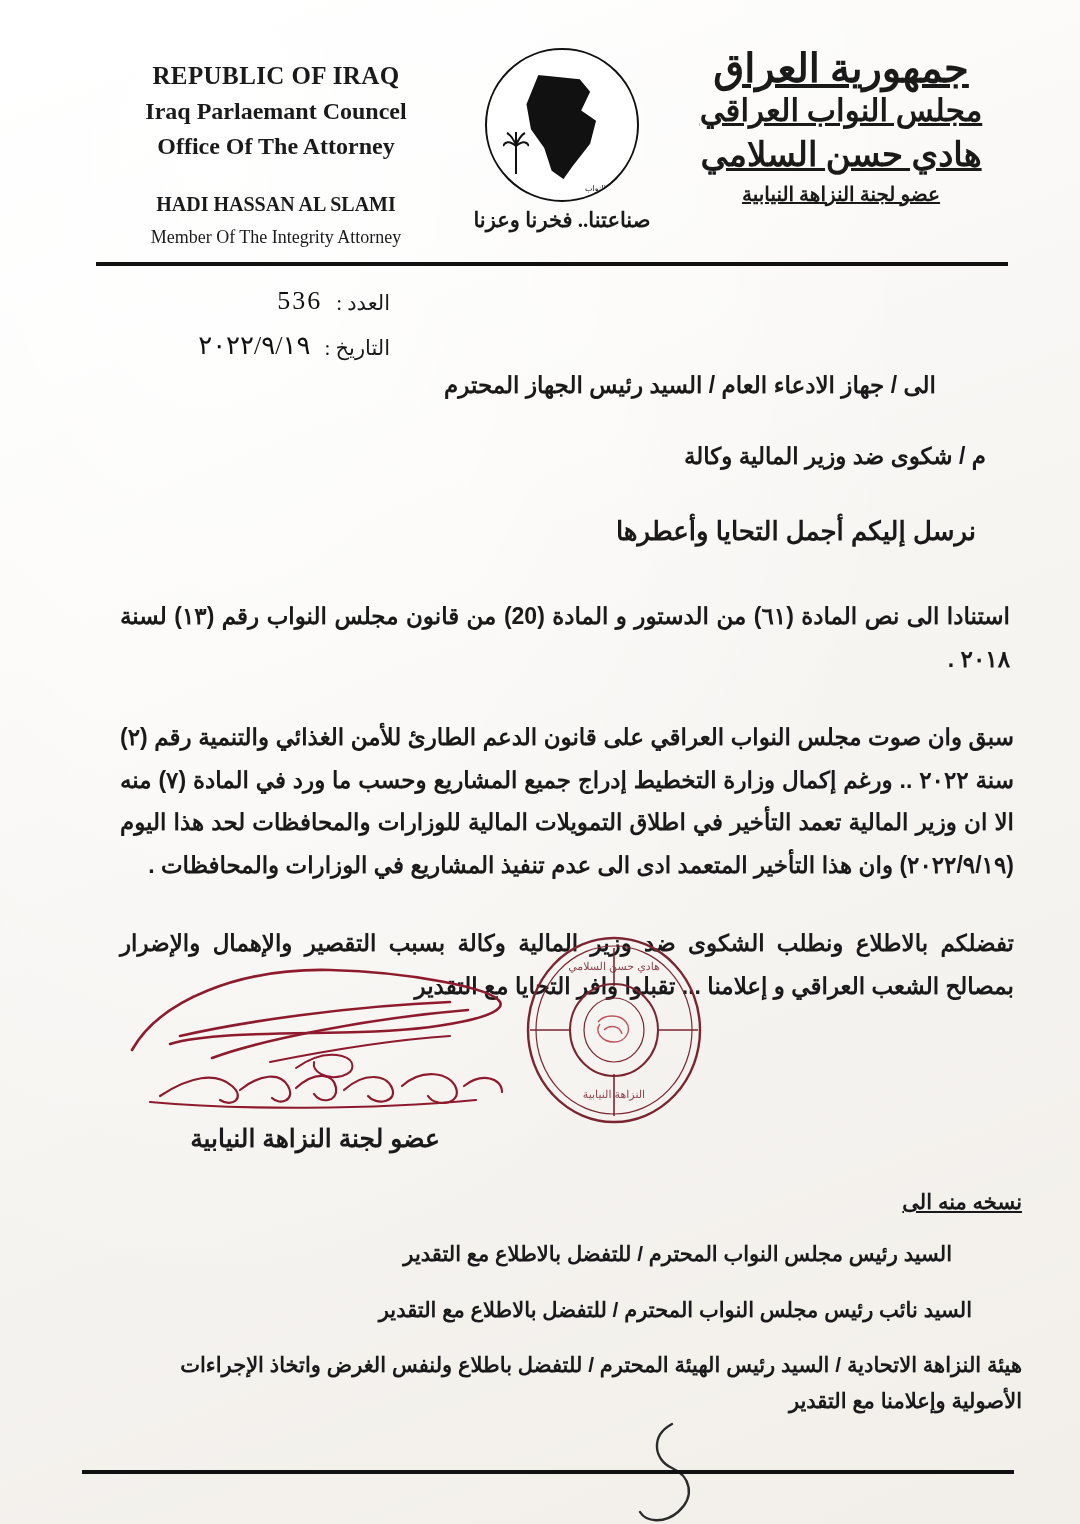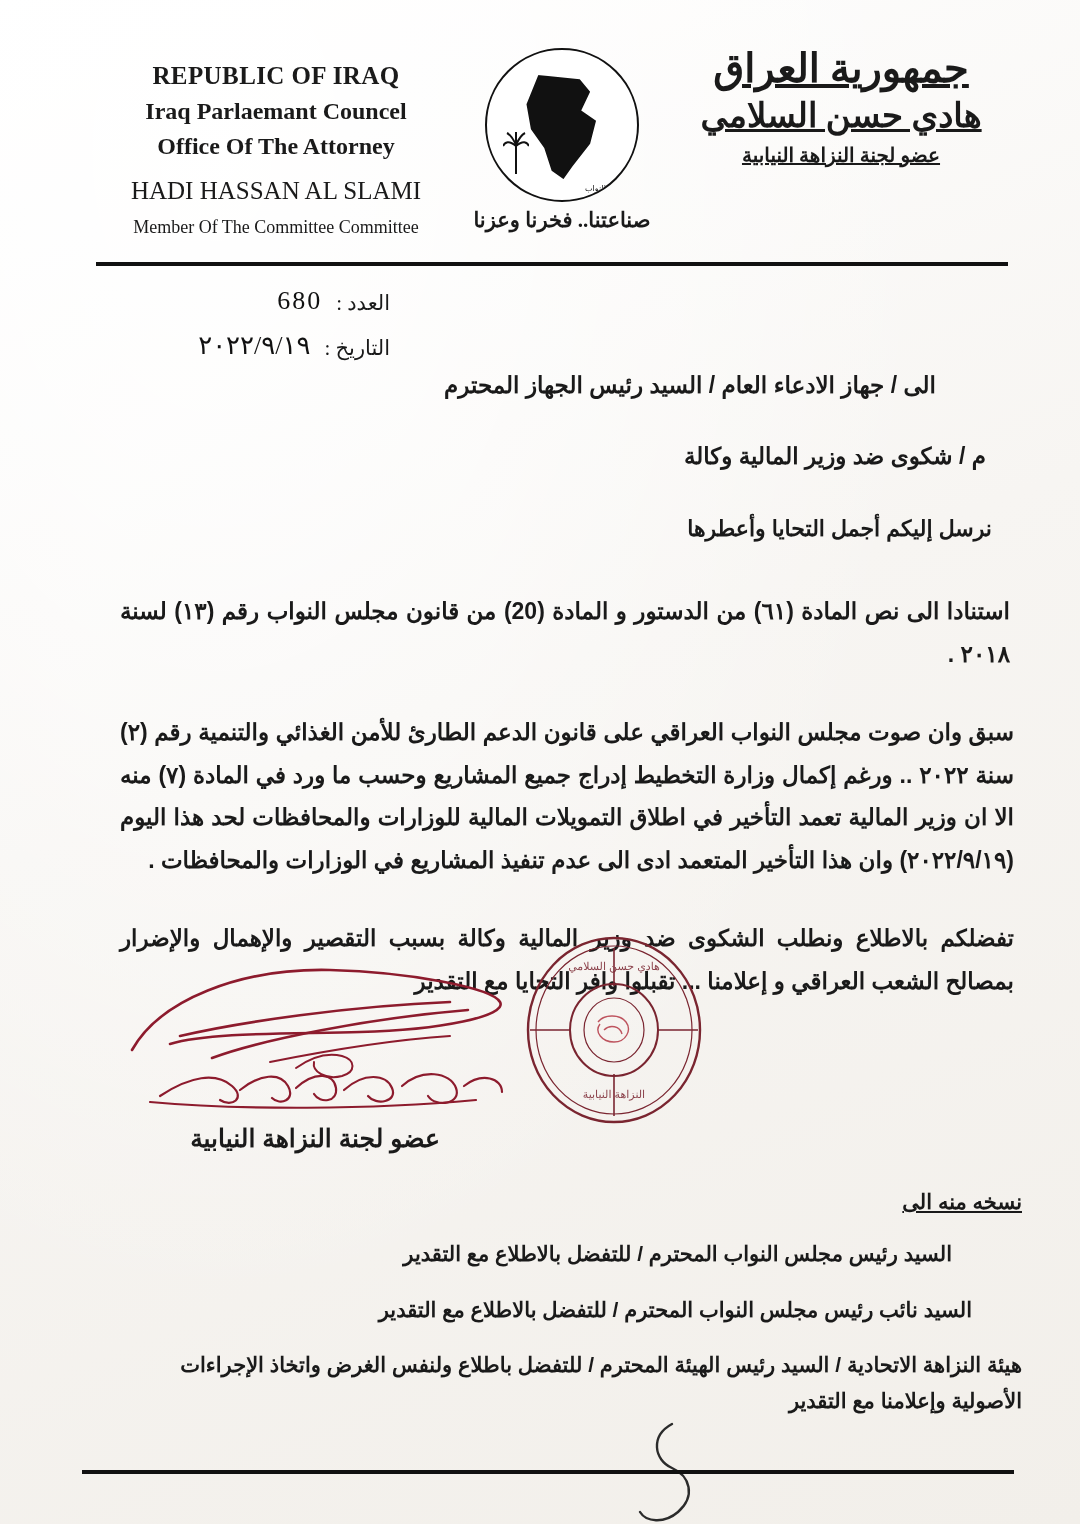--- a/index.html
+++ b/index.html
@@ -48,23 +48,23 @@
   }
   .lh-left .l2 {
     font-size: 24px;
     font-weight: bold;
   }
   .lh-left .l3 {
     font-size: 24px;
     font-weight: bold;
   }
   .lh-left .l4 {
-    font-size: 25px;
-    font-weight: normal;
-    margin-top: 9px;
+    font-size: 20px;
+    font-weight: bold;
+    margin-top: 26px;
   }
   .lh-left .l5 {
     font-size: 18px;
     margin-top: 5px;
   }
 
   .lh-center {
     position: absolute;
     left: 462px;
     top: 48px;
@@ -205,23 +205,23 @@
     margin-right: 78px;
     margin-bottom: 44px;
   }
   .subject-line {
     font-size: 23px;
     font-weight: bold;
     margin-right: 28px;
     margin-bottom: 46px;
   }
   .greeting {
-    font-size: 22px;
-    font-weight: bold;
-    margin-right: 22px;
+    font-size: 26px;
+    font-weight: bold;
+    margin-right: 38px;
     margin-bottom: 48px;
   }
   .para {
     font-size: 23px;
     font-weight: bold;
     line-height: 1.85;
     margin-bottom: 36px;
     text-align: justify;
     text-align-last: right;
   }
@@ -324,21 +324,21 @@
 <div class="page">
   <div class="content">
 
     <div class="letterhead">
 
       <div class="lh-left">
         <div class="l1">REPUBLIC OF IRAQ</div>
         <div class="l2">Iraq Parlaemant Councel</div>
         <div class="l3">Office Of The Attorney</div>
         <div class="l4">HADI HASSAN AL SLAMI</div>
-        <div class="l5">Member Of The Committee Committee</div>
+        <div class="l5">Member Of The Integrity Attorney</div>
       </div>
 
       <div class="lh-center">
         <div class="emblem">
           <div class="ring-text">
             <span class="rt-top">مجلس النواب</span>
             <span class="rt-bottom">جمهورية العراق - مجلس النواب</span>
           </div>
           <div class="map"></div>
           <svg class="palm" viewBox="0 0 26 44">
@@ -348,31 +348,32 @@
             <path d="M13 15 C9 6, 6 4, 4 3" stroke="#111" stroke-width="2" fill="none"></path>
             <path d="M13 15 C17 6, 20 4, 22 3" stroke="#111" stroke-width="2" fill="none"></path>
             <path d="M13 15 L13 2" stroke="#111" stroke-width="2" fill="none"></path>
           </svg>
         </div>
         <div class="motto">صناعتنا.. فخرنا وعزنا</div>
       </div>
 
       <div class="lh-right">
         <div class="ar1">جمهورية العراق</div>
+        <div class="ar2">مجلس النواب العراقي</div>
         <div class="ar3">هادي حسن السلامي</div>
         <div class="ar4">عضو لجنة النزاهة النيابية</div>
       </div>
 
       <div class="rule-top"></div>
     </div>
 
     <div class="refblock">
       <div class="refrow">
         <span class="reflabel">العدد :</span>
-        <span class="refvalue">680</span>
+        <span class="refvalue">536</span>
       </div>
       <div class="refrow">
         <span class="reflabel">التاريخ :</span>
         <span class="refvalue">٢٠٢٢/٩/١٩</span>
       </div>
     </div>
 
     <div class="body">
       <div class="to-line">الى / جهاز الادعاء العام / السيد رئيس الجهاز المحترم</div>
       <div class="subject-line">م / شكوى ضد وزير المالية وكالة</div>

